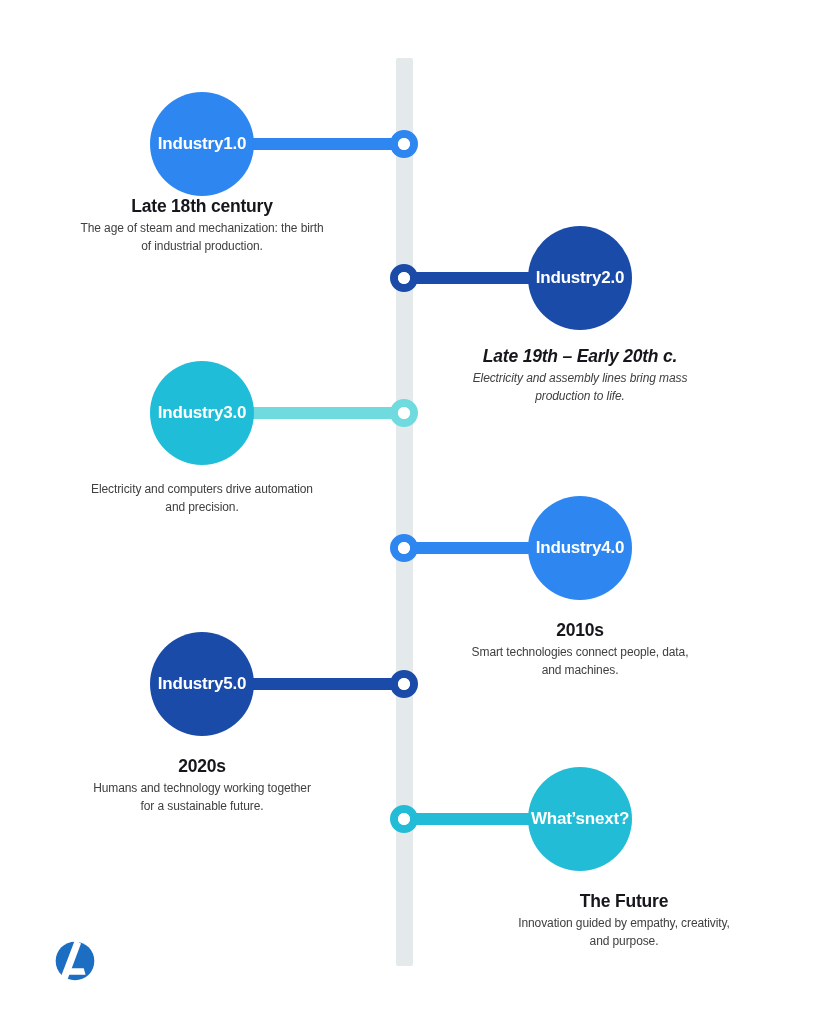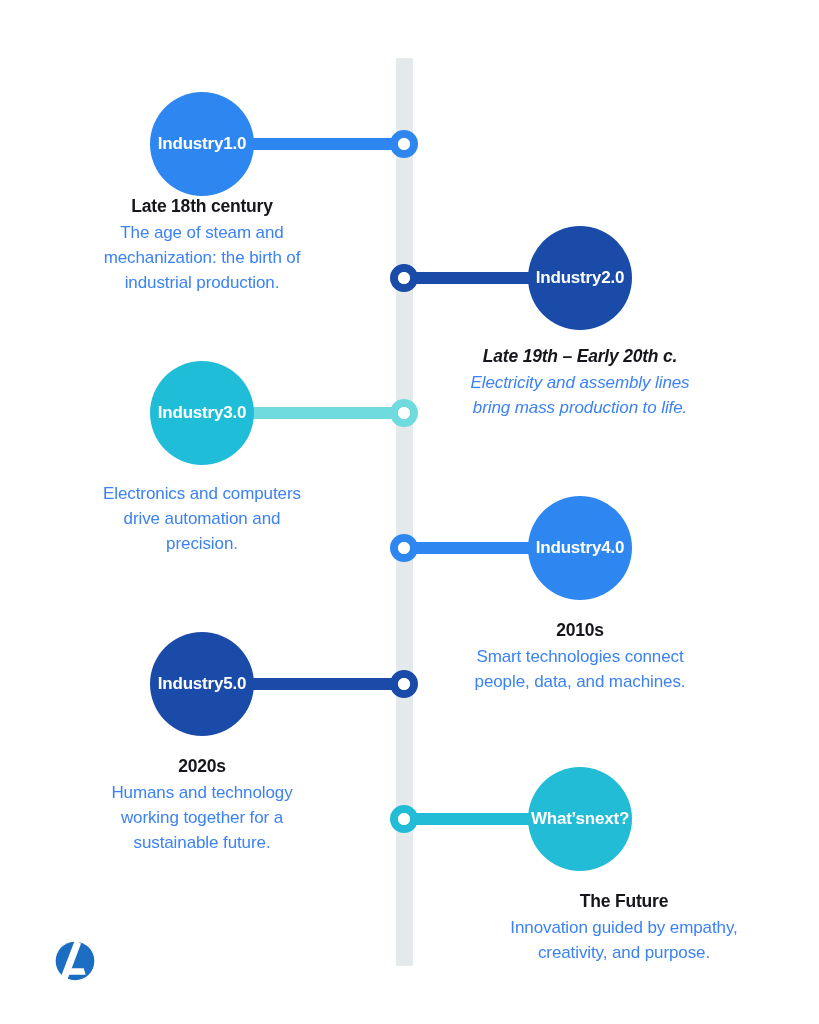--- a/index.html
+++ b/index.html
@@ -75,23 +75,23 @@
   }
   .caption .c-title{
     font-weight:bold;
     font-size:17.5px;
     color:#16161c;
     letter-spacing:-0.2px;
     margin-bottom:3px;
     white-space:nowrap;
   }
   .caption .c-desc{
-    font-size:17px;
+    font-size:12px;
     line-height:1.48;
-    color:#3b82f6;
+    color:#404040;
     letter-spacing:-0.1px;
   }
 
   
   .logo{
     position:absolute;
     left:52px;top:938px;
     width:46px;height:46px;
   }
 </style>
@@ -135,21 +135,21 @@
   <div class="item">
     <div class="connector" style="left: 250px; top: 407px; width: 156px; background: rgb(111, 219, 222);"></div>
     <div class="dot" style="left: 390px; top: 399px; border: 8px solid rgb(111, 219, 222);">
       <span class="dot-inner"></span>
     </div>
     <div class="bubble" style="left: 150px; top: 361px; background: rgb(31, 189, 216);">
       <span class="b1">Industry</span>
       <span class="b2">3.0</span>
     </div>
     <div class="caption" style="left:86px;top:481px;width:232px;">
-      <div class="c-desc">Electronics and computers drive automation and precision.</div>
+      <div class="c-desc">Electricity and computers drive automation and precision.</div>
     </div>
   </div>
 
   <div class="item">
     <div class="connector" style="left: 404px; top: 542px; width: 155px; background: rgb(46, 134, 240);"></div>
     <div class="dot" style="left: 390px; top: 534px; border: 8px solid rgb(46, 134, 240);">
       <span class="dot-inner"></span>
     </div>
     <div class="bubble" style="left: 528px; top: 496px; background: rgb(46, 134, 240);">
       <span class="b1">Industry</span>

